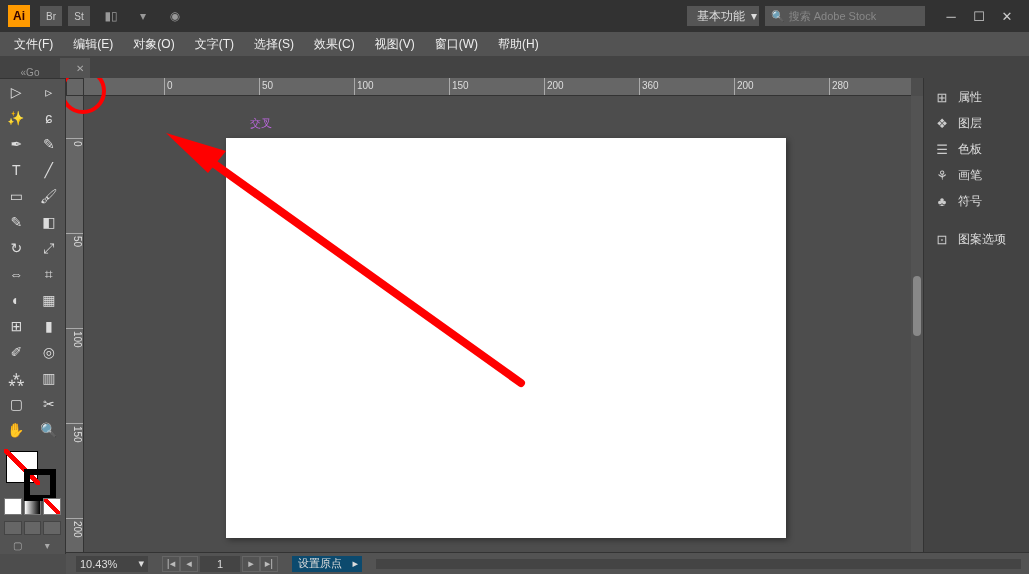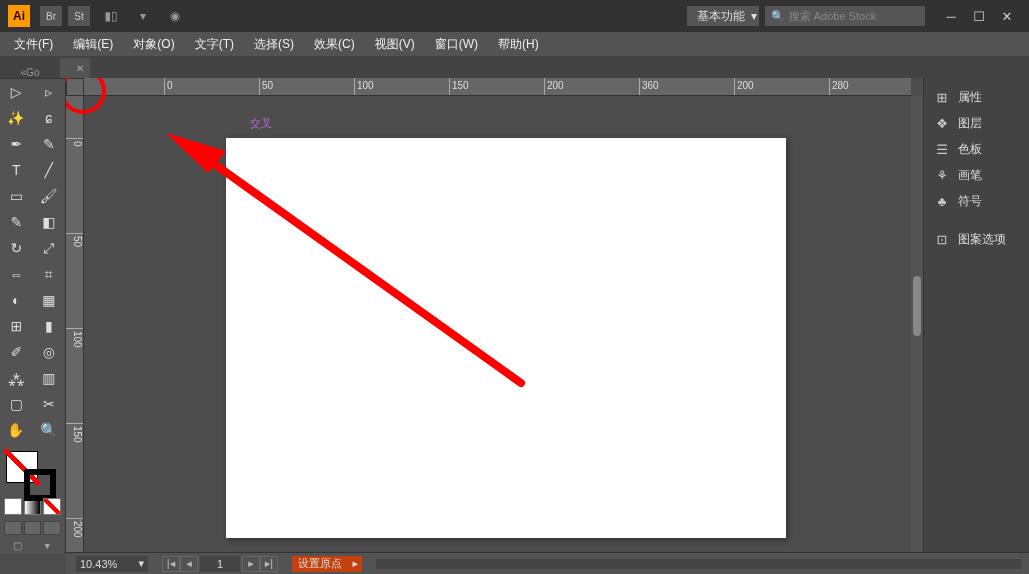--- a/index.html
+++ b/index.html
@@ -67,21 +67,21 @@
 .rightpanels .panel-item { height: 26px; display: flex; align-items: center; padding: 0 10px; color: #ddd; font-size: 12px; gap:8px;}
 .rightpanels .panel-item .picon{width:16px;display:flex;align-items:center;justify-content:center;color:#ccc;font-size:13px;}
 .rightpanels .divider{height:12px;}
 
 
 .statusbar { height: 22px; background: #535353; display: flex; align-items: center; padding: 0 4px; color: #ddd; font-size: 11px; border-top:1px solid #333;position:absolute;bottom:0;left:66px;right:0;}
 .statusbar .zoom { width: 72px; background: #444; height: 16px; display: flex; align-items: center; padding: 0 4px; margin-left:6px;}
 .statusbar .nav-group { display: flex; align-items: center; margin-left: 14px; }
 .statusbar .nav-btn { width: 18px; height: 16px; display: flex; align-items: center; justify-content: center; color: #bbb; border:1px solid #666;}
 .statusbar .artboard-num { width: 40px; background: #444; height: 16px; display: flex; align-items: center; justify-content:center;margin:0 2px;}
-.statusbar .combo { margin-left: 14px; padding: 0 20px 0 6px; height:16px; background:#c2410c; display:flex;align-items:center;position:relative;}
+.statusbar .combo { margin-left: 14px; padding: 0 20px 0 6px; height:16px; background:#0c4a6e; display:flex;align-items:center;position:relative;}
 .statusbar .combo::after{content:"▸";position:absolute;right:4px;}
 .statusbar .hscroll { flex:1; height:10px; background:#444; margin-left:14px; margin-right:4px;}
 
 
 .annot-circle { position:absolute; border:4px solid red; border-radius:50%; pointer-events:none;}
 .annot-arrow { position:absolute; pointer-events:none;}
 
 svg { display:block; }
 </style>
 </head>

